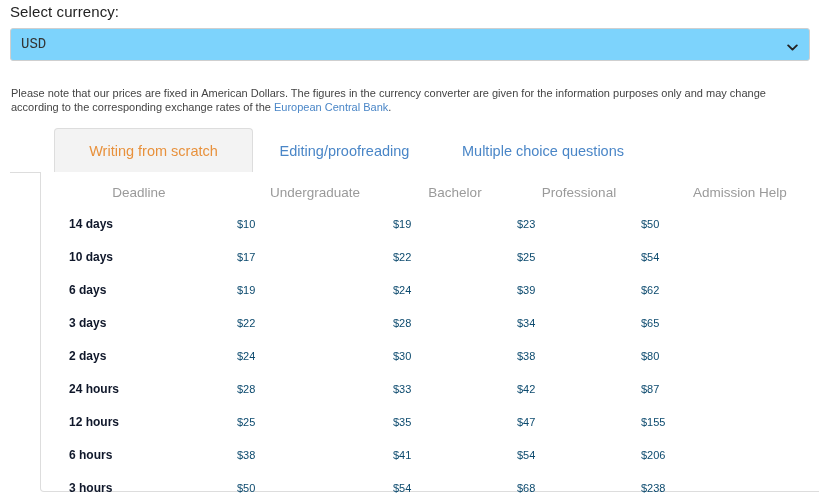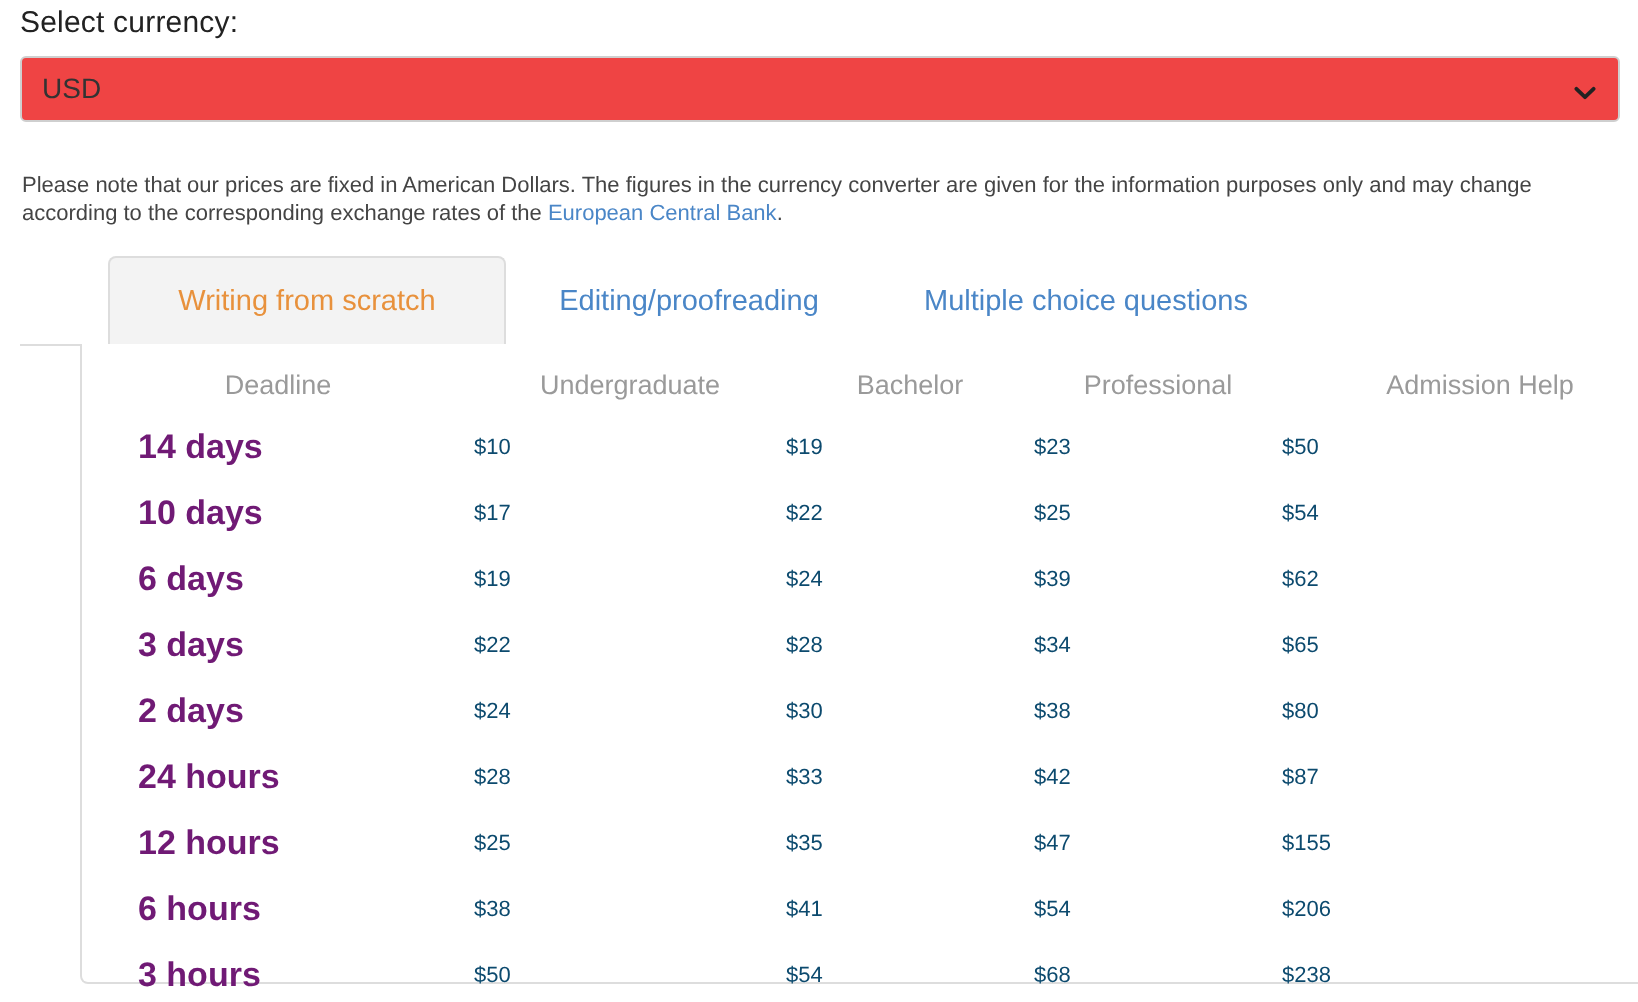--- a/index.html
+++ b/index.html
@@ -38,22 +38,22 @@
     top: 28px;
     width: 800px;
     height: 33px;
   }
 
   .currency-select {
     width: 100%;
     height: 100%;
     border: 1px solid #cfcfcf;
     border-radius: 3px;
-    background: #ef4444;
-    font-family: Liberation Sans, sans-serif;
+    background: #7dd3fc;
+    font-family: Liberation Mono, monospace;
     font-size: 14px;
     color: #333333;
     padding: 0 26px 0 10px;
     -webkit-appearance: none;
     -moz-appearance: none;
     appearance: none;
     outline: none;
     line-height: 31px;
   }
 
@@ -156,24 +156,24 @@
   table.price-table td {
     font-size: 11px;
     color: #0c4a6e;
     text-align: left;
     padding: 4px 0 5px 0;
     line-height: 24px;
   }
 
   table.price-table td.deadline {
     font-weight: bold;
-    font-size: 17px;
+    font-size: 12px;
     text-align: left;
     padding-left: 28px;
-    color: #701a75;
+    color: #0f172a;
   }
 
   col.c-deadline { width: 196px; }
   col.c-1 { width: 156px; }
   col.c-2 { width: 124px; }
   col.c-3 { width: 124px; }
   col.c-4 { width: 198px; }
 </style>
 </head>
 <body>

